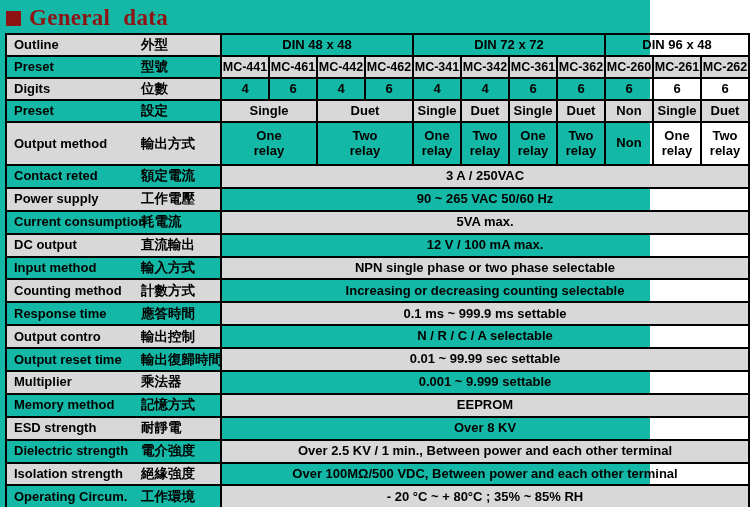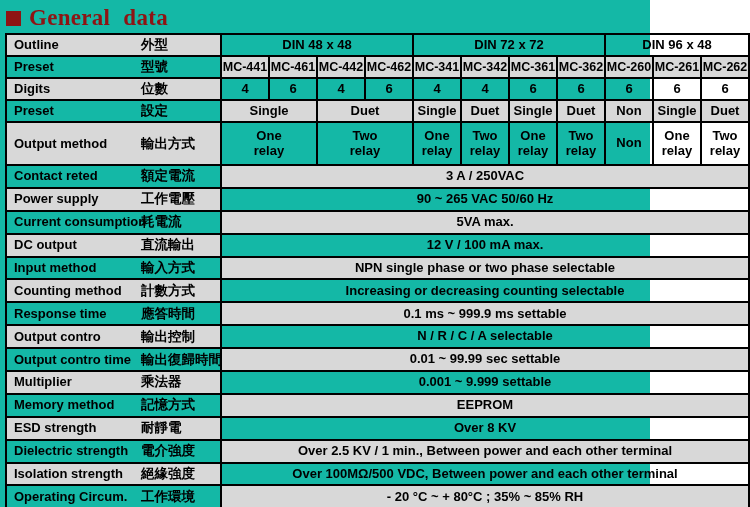--- a/index.html
+++ b/index.html
@@ -184,21 +184,21 @@
         </tr>
         <tr style="height: 22.9px;">
           <td class="label-cell gray">
             <span class="en">Output contro</span>
             <span class="zh">輸出控制</span>
           </td>
           <td class="val" colspan="11">N / R / C / A selectable</td>
         </tr>
         <tr style="height: 22.9px;">
           <td class="label-cell">
-            <span class="en">Output contro time</span>
+            <span class="en">Output reset time</span>
             <span class="zh">輸出復歸時間</span>
           </td>
           <td class="val gray" colspan="11">0.01 ~ 99.99 sec settable</td>
         </tr>
         <tr style="height: 22.9px;">
           <td class="label-cell gray">
             <span class="en">Multiplier</span>
             <span class="zh">乘法器</span>
           </td>
           <td class="val" colspan="11">0.001 ~ 9.999 settable</td>

